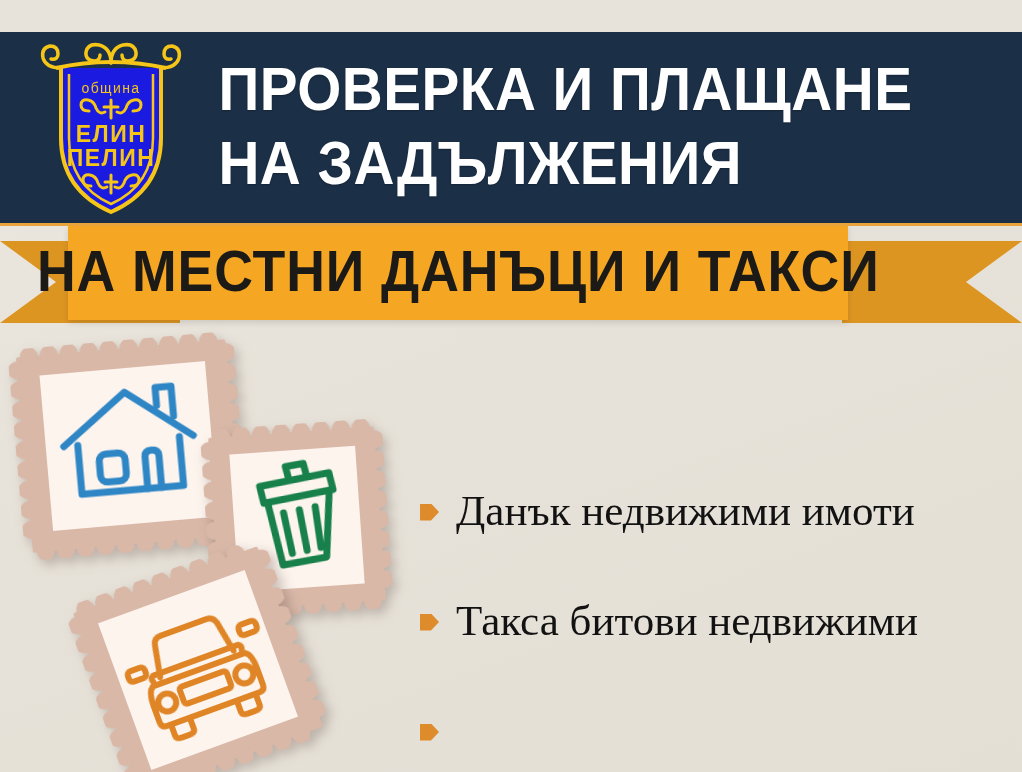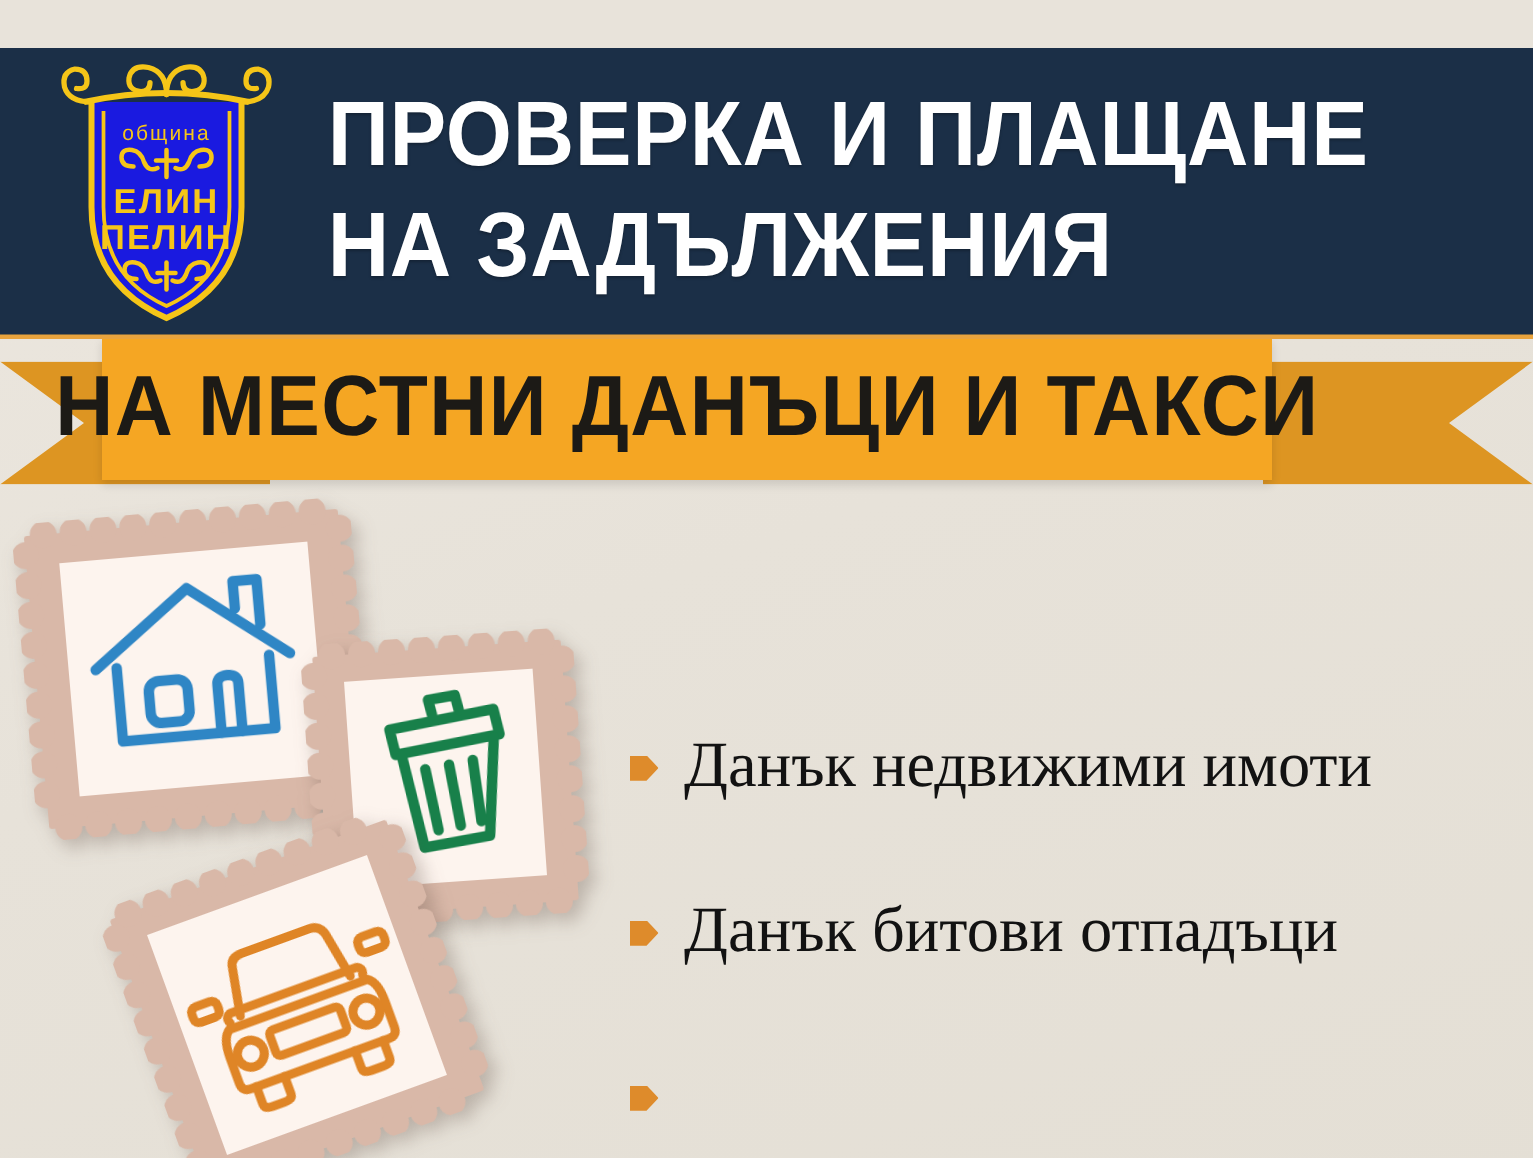--- a/index.html
+++ b/index.html
@@ -347,20 +347,20 @@
     </svg>
   </div>
 
   <div class="tax-list">
     <div class="tax-item">
       <span class="bullet"></span>
       <span class="tax-label">Данък недвижими имоти</span>
     </div>
     <div class="tax-item">
       <span class="bullet"></span>
-      <span class="tax-label">Данък битови отпадъци</span>
+      <span class="tax-label">Такса битови недвижими</span>
     </div>
     <div class="tax-item">
       <span class="bullet"></span>
     </div>
   </div>
 
 </div>
 
 </body></html>

